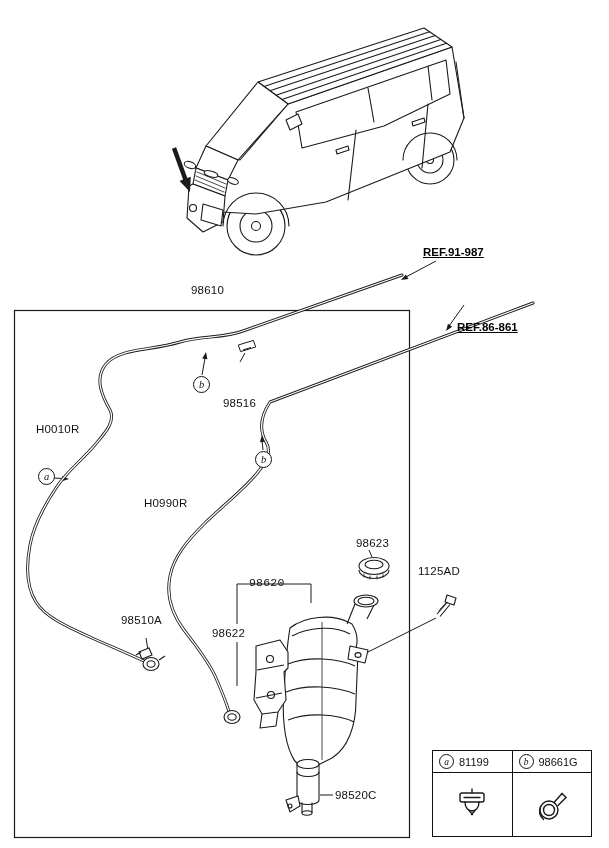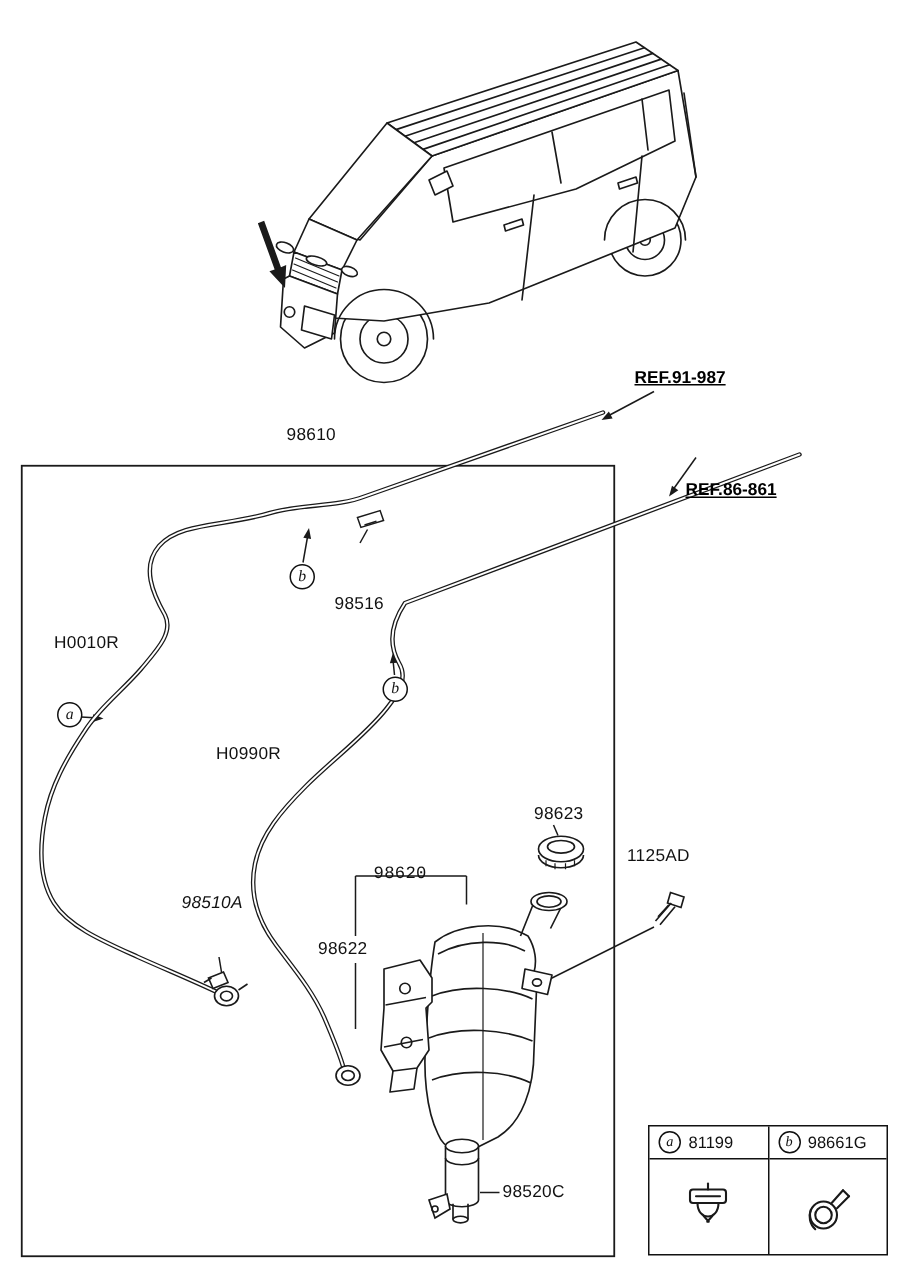--- a/index.html
+++ b/index.html
@@ -178,21 +178,21 @@
   <span class="ref" style="left:423px;top:246px;">REF.91-987</span>
   <span class="ref" style="left:457px;top:290px;margin-top:31px;">REF.86-861</span>
 
   <span class="lbl ctr" style="left:191px;top:284px;width:44px;">98610</span>
   <span class="lbl" style="left:36px;top:399px;margin-top:24px;">H0010R</span>
   <span class="lbl" style="left:223px;top:365px;margin-top:32px;">98516</span>
   <span class="lbl" style="left:144px;top:497px;">H0990R</span>
   <span class="lbl" style="left:356px;top:537px;">98623</span>
   <span class="lbl" style="left:249px;top:576px;font-family:Liberation Mono, monospace;">98620</span>
   <span class="lbl" style="left:418px;top:565px;">1125AD</span>
-  <span class="lbl" style="left:121px;top:596px;font-style:italic;">98510A</span>
+  <span class="lbl" style="left:121px;top:614px;">98510A</span>
   <span class="lbl" style="left:212px;top:627px;">98622</span>
   <span class="lbl" style="left:335px;top:789px;">98520C</span>
 
   <div class="marker" style="left:38px;top:468px;">a</div>
   <div class="marker" style="left:193px;top:376px;">b</div>
   <div class="marker" style="left:255px;top:451px;">b</div>
 
   <div class="legend">
     <div class="legend-col">
       <div class="legend-head">

